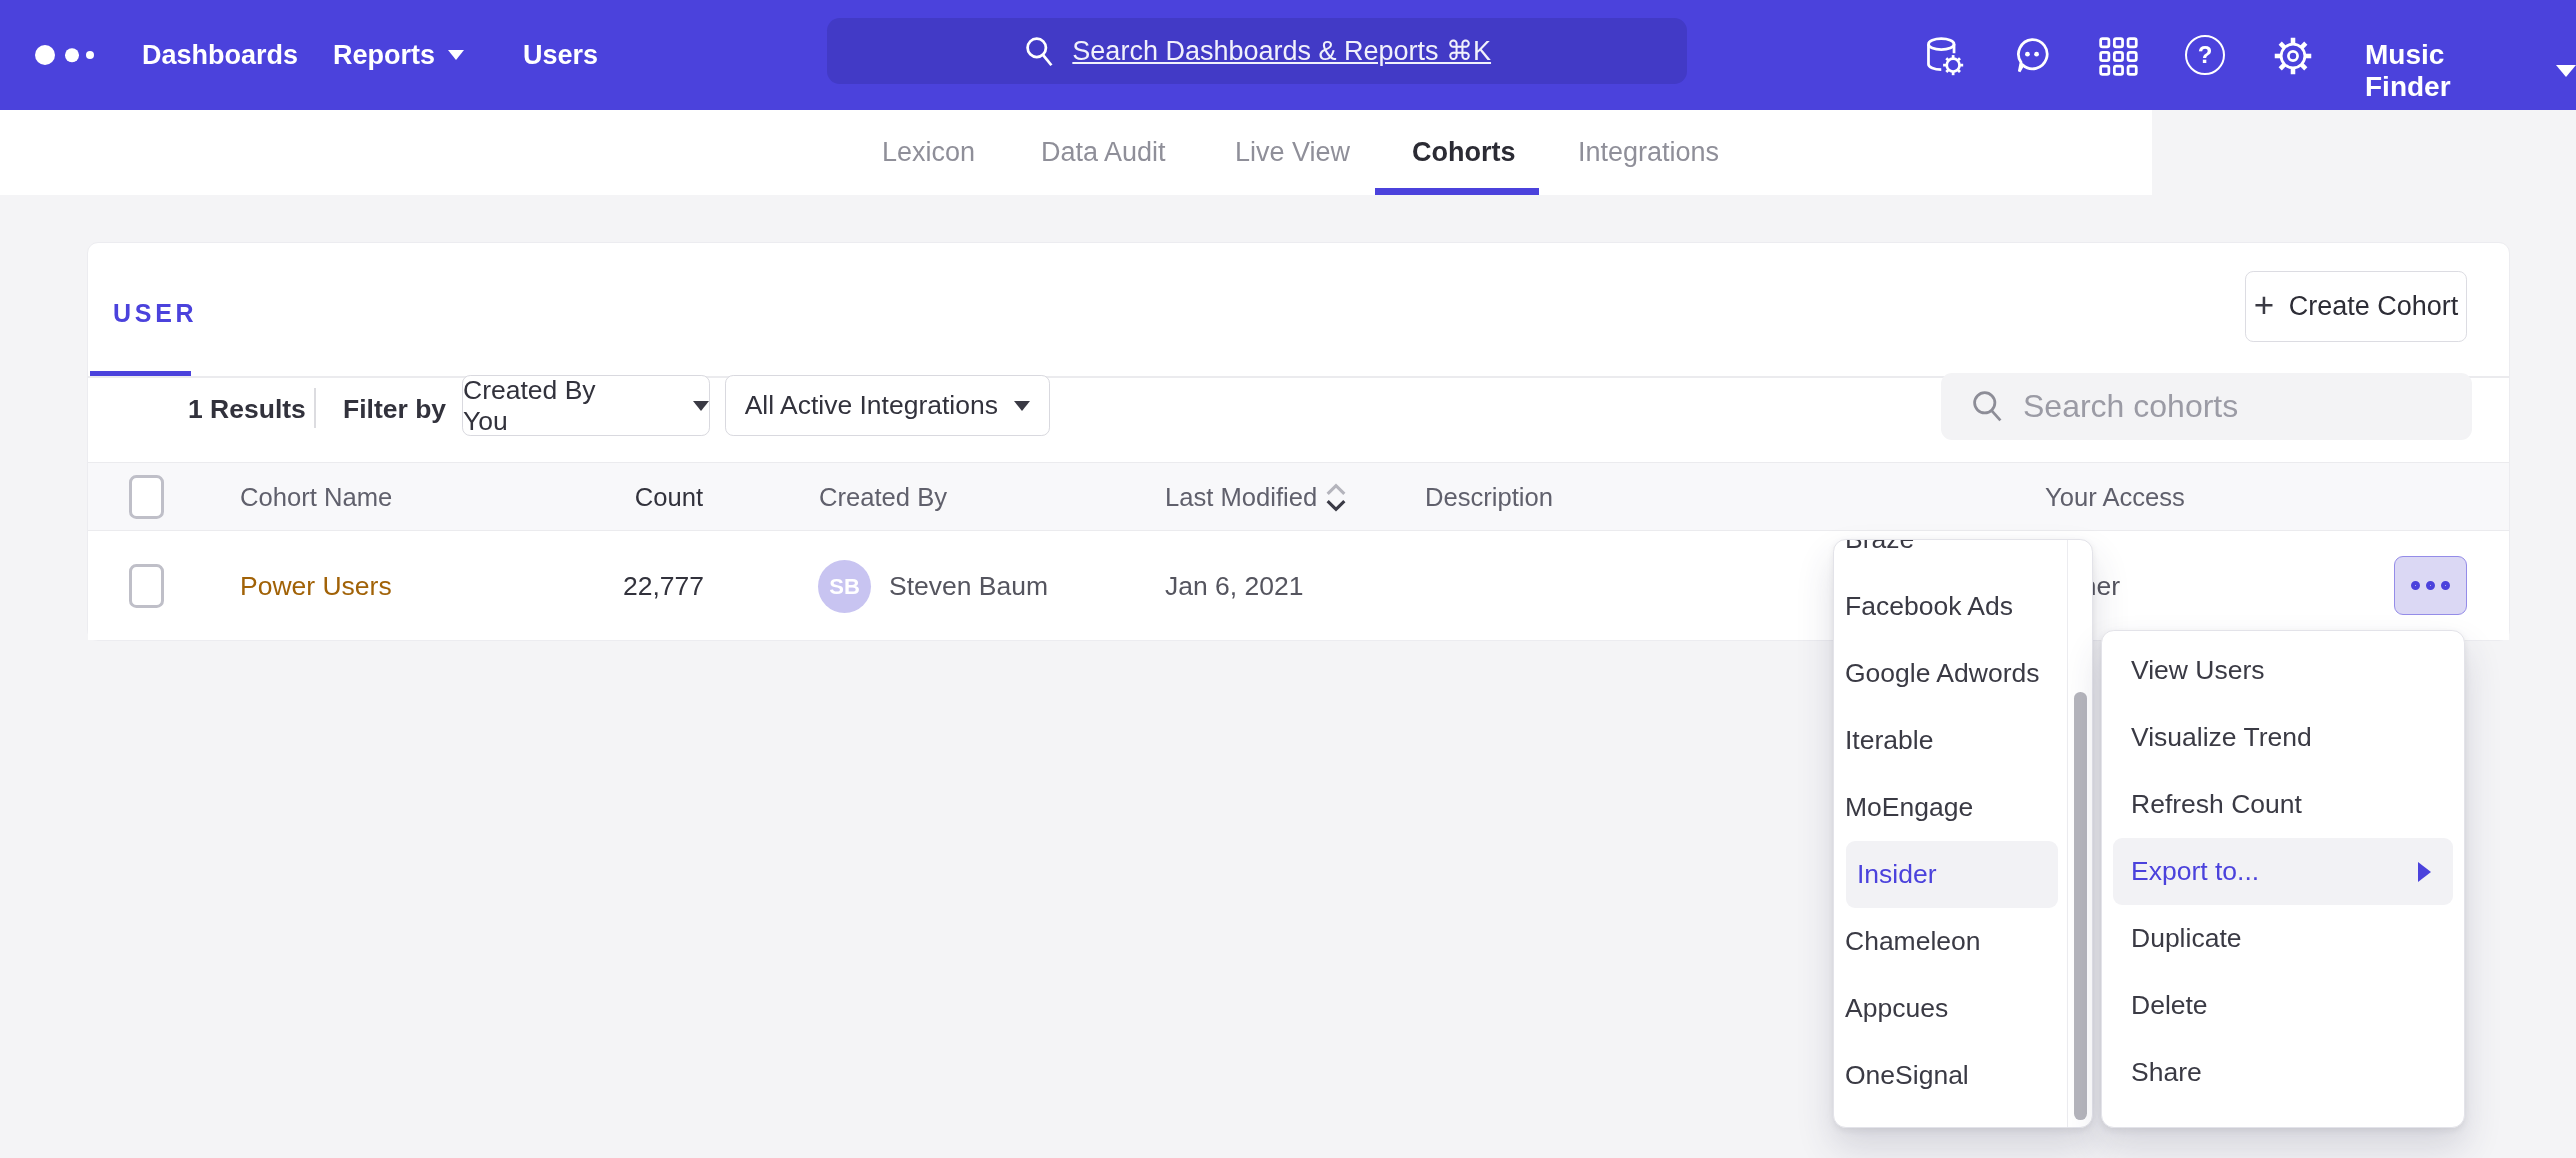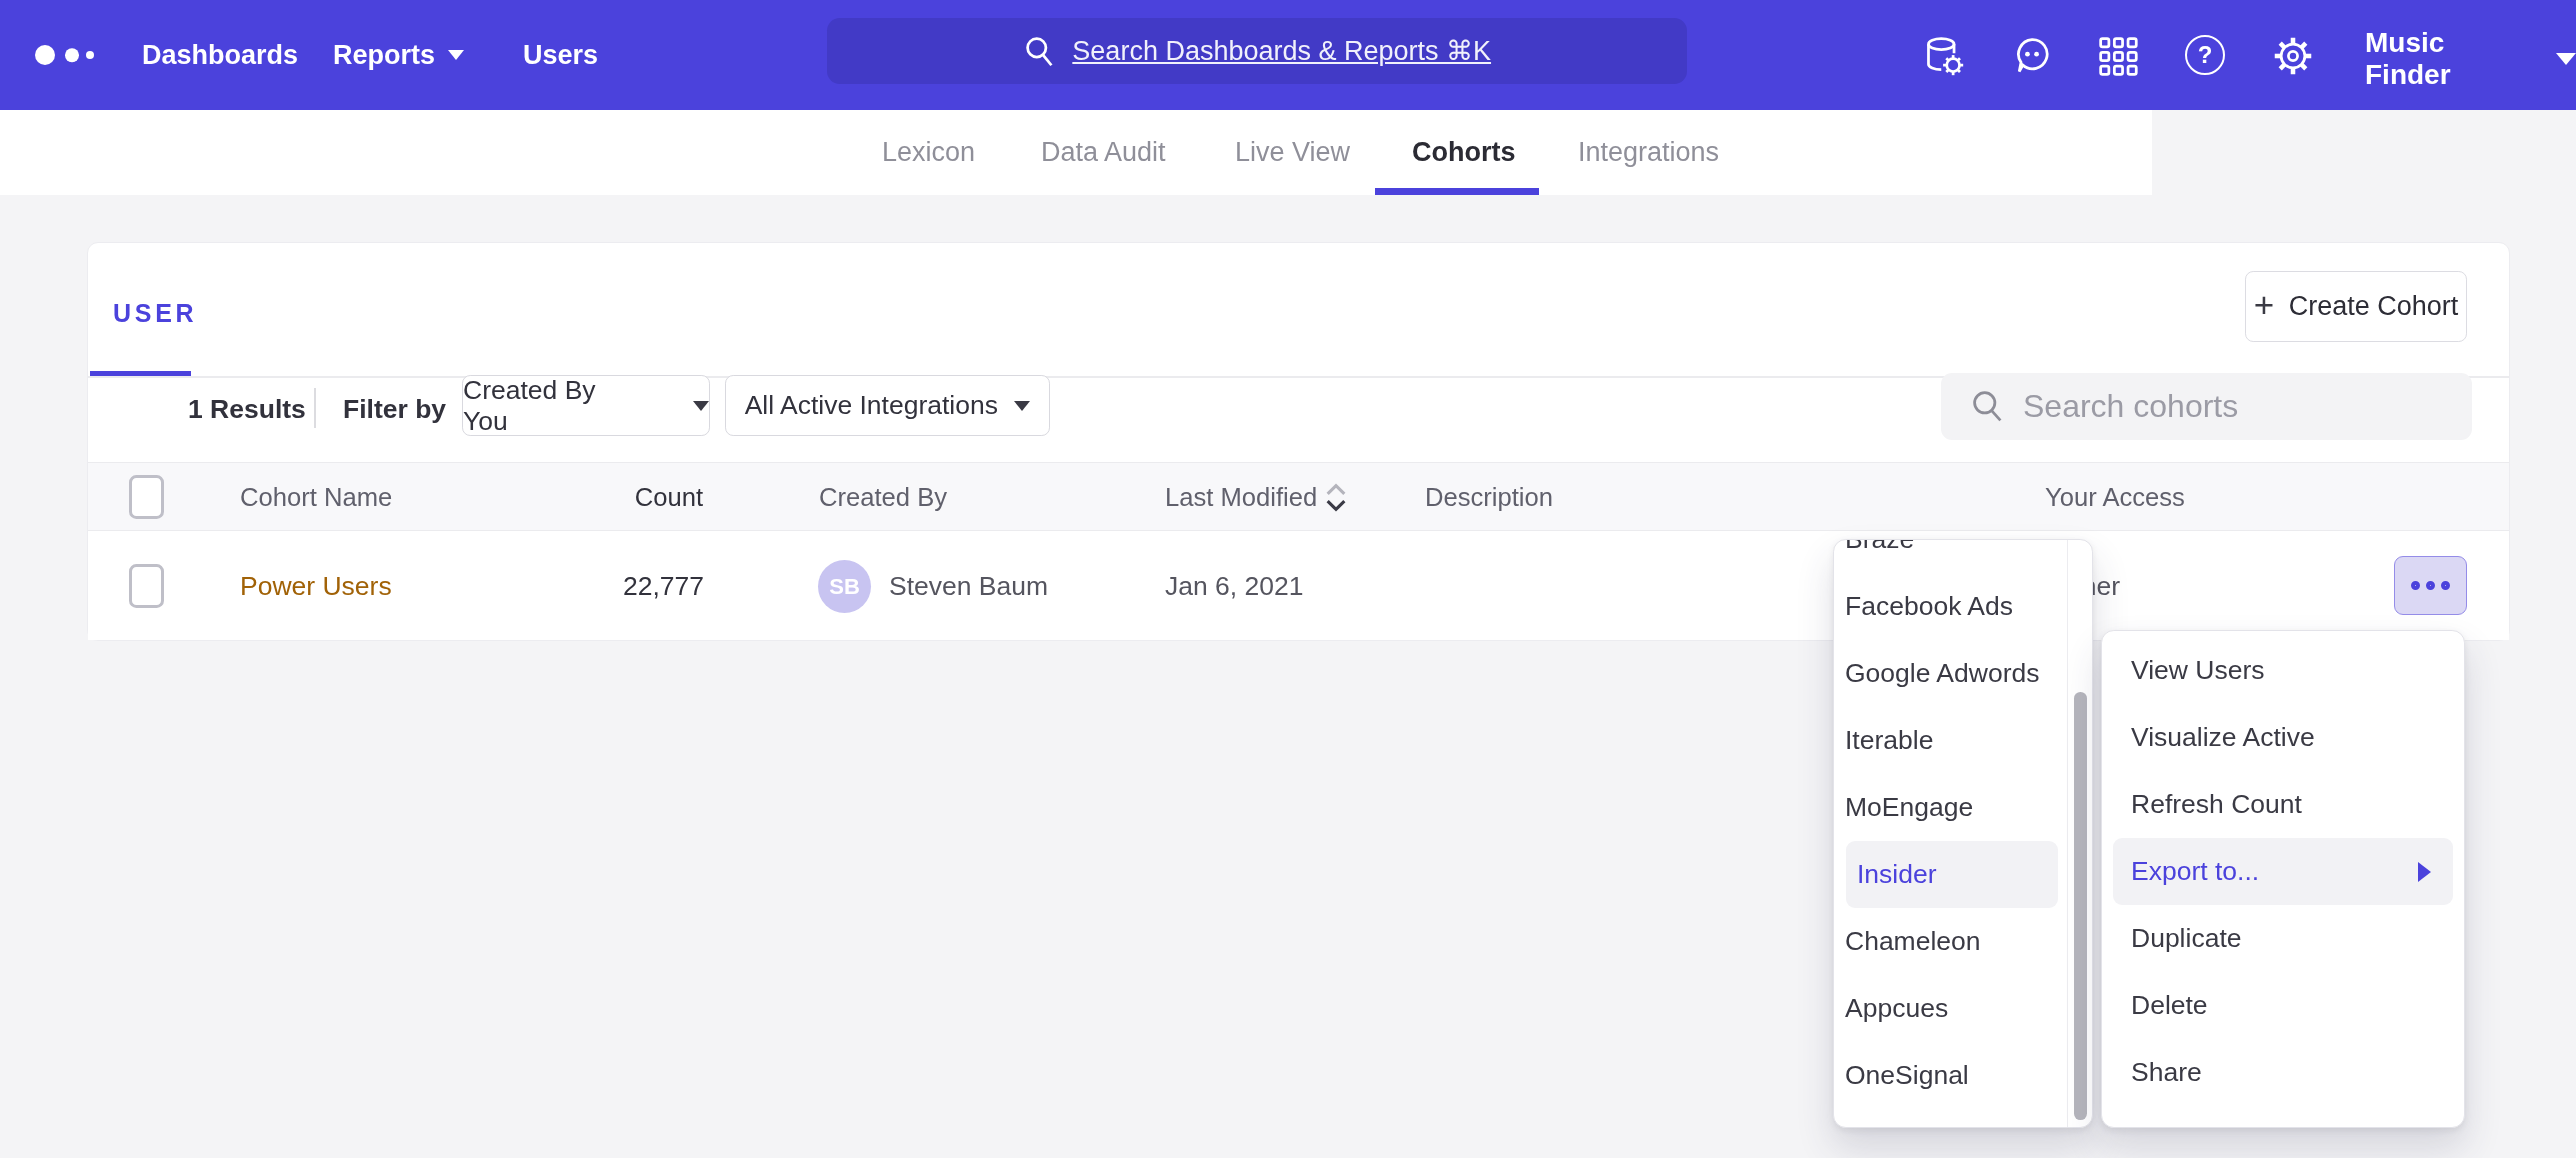--- a/index.html
+++ b/index.html
@@ -17,21 +17,21 @@
   .topnav-link { position:absolute; top:0; height:110px; display:flex; align-items:center; gap:12.8px;
                  color:#fff; font-size:27px; font-weight:700; cursor:pointer; }
   .caret-down { width:0; height:0; border-left:10px solid transparent; border-right:10px solid transparent; border-top:12px solid #fff; display:inline-block; }
   .caret-sm   { border-left-width:8.2px; border-right-width:8.2px; border-top-width:10px; }
   .gsearch { position:absolute; left:827px; top:18px; width:860px; height:66px; background:#423ac6;
              border-radius:12.8px; display:flex; align-items:center; justify-content:center; gap:16.4px; cursor:text; }
   .gsearch span { color:rgba(255,255,255,.93); font-size:27px;text-decoration:underline; }
   .tb-icon { position:absolute; top:35px; width:42px; height:42px; cursor:pointer; }
   .help-circ { width:40px; height:40px; border:2.7px solid #fff; border-radius:50%; color:#fff;
                display:flex; align-items:center; justify-content:center; font-size:24px; font-weight:700; }
-  .project { position:absolute; left:2365px; top:4px; height:110px; display:flex; align-items:center; gap:20px;
+  .project { position:absolute; left:2365px; top:16px; height:110px; display:flex; align-items:center; gap:20px;
              color:#fff; font-size:28px; font-weight:700; cursor:pointer; }
 
   
   .subnav { position:absolute; left:0; top:110px; width:2152px; height:85px; background:#fff; z-index:5; }
   .subtab { position:absolute; top:0; height:85px; display:flex; align-items:center;
             color:#8f8f99; font-size:27px; cursor:pointer; }
   .subtab.active { color:#2b2b34; font-weight:700; }
   .subtab-underline { position:absolute; left:1375px; top:78px; width:164px; height:7.3px; background:#4b42dc; }
 
   
@@ -334,21 +334,21 @@
     <div class="scroll-divider"></div>
     <div class="thumb"></div>
   </div>
 
   <div class="popover ctxmenu">
     <div class="list">
       <div class="menu-item">
           <span>View Users</span>
         </div>
       <div class="menu-item">
-          <span>Visualize Active</span>
+          <span>Visualize Trend</span>
         </div>
       <div class="menu-item">
           <span>Refresh Count</span>
         </div>
       <div class="menu-item hl">
         <span>Export to...</span>
         <span class="arrow-right"></span>
       </div>
       <div class="menu-item">
           <span>Duplicate</span>

